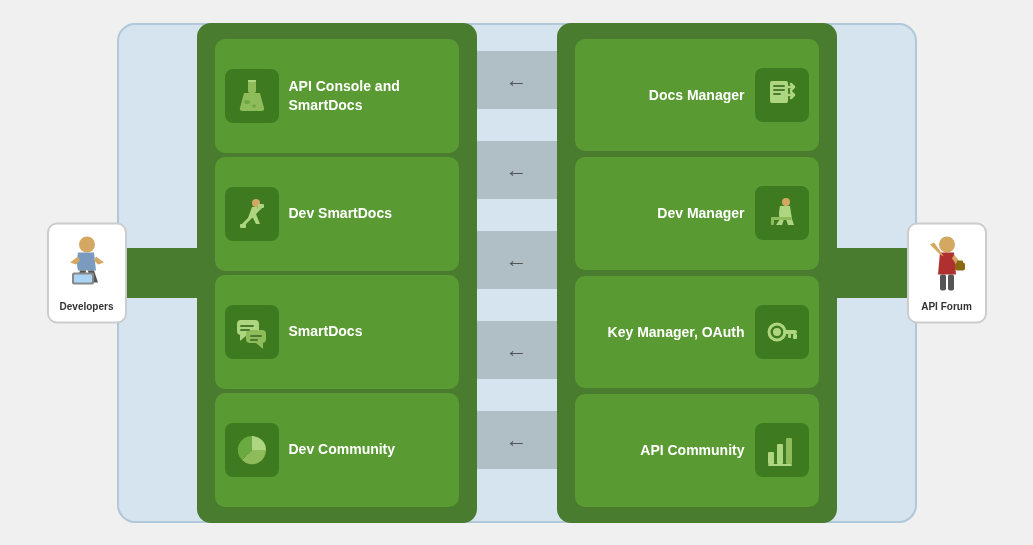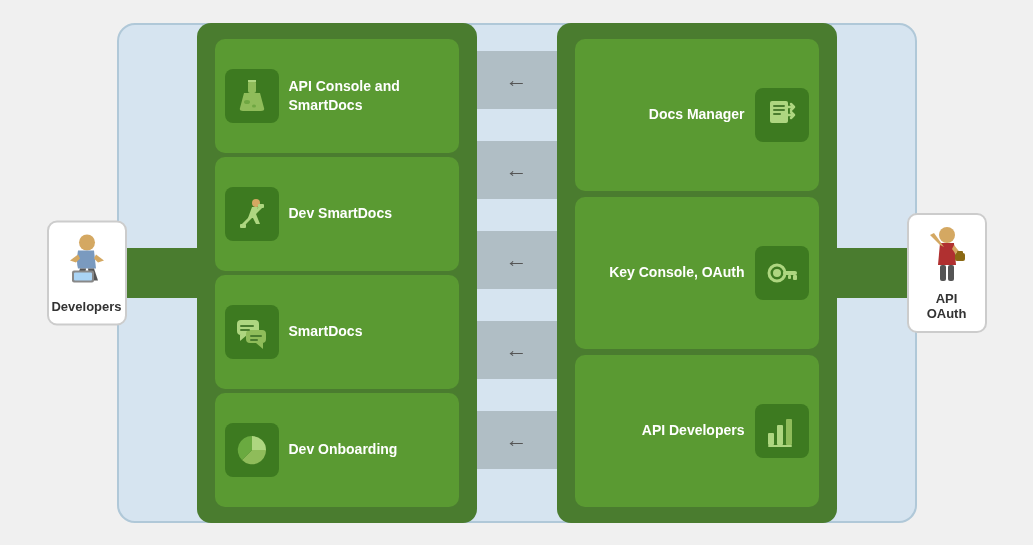--- a/index.html
+++ b/index.html
@@ -178,21 +178,21 @@
       flex-direction: column;
       align-items: center;
       background: white;
       border-radius: 10px;
       border: 2px solid #ccc;
       padding: 10px 12px;
       width: 80px;
     }
 
     .person-label {
-      font-size: 13px;
+      font-size: 10px;
       font-weight: bold;
       color: #333;
       margin-top: 6px;
       text-align: center;
     }
 
     
     .h-connector-left {
       position: absolute;
       left: 90px;
@@ -301,21 +301,21 @@
 
     <div class="row-item">
       <div class="item-icon">
 
         <svg viewBox="0 0 36 36" fill="none">
           <path d="M18 18 L18 4 A14 14 0 0 1 32 18 Z" fill="#aed680"></path>
           <path d="M18 18 L32 18 A14 14 0 0 1 8 28 Z" fill="#8fbc5a"></path>
           <path d="M18 18 L8 28 A14 14 0 0 1 18 4 Z" fill="#6aaa40"></path>
         </svg>
       </div>
-      <span class="item-label">Dev Onboarding</span>
+      <span class="item-label">Dev Community</span>
     </div>
 
   </div>
 
   <div class="rows-right">
 
     <div class="row-item row-item-right">
       <div class="item-icon">
 
         <svg viewBox="0 0 36 36" fill="none">
@@ -323,47 +323,61 @@
           <rect x="9" y="8" width="12" height="2" rx="1" fill="#4a7c2f"></rect>
           <rect x="9" y="12" width="12" height="2" rx="1" fill="#4a7c2f"></rect>
           <rect x="9" y="16" width="8" height="2" rx="1" fill="#4a7c2f"></rect>
           <path d="M22 10 L30 10 M30 10 L27 7 M30 10 L27 13" stroke="#aed680" stroke-width="2.5" stroke-linecap="round"></path>
           <path d="M22 18 L30 18 M30 18 L27 15 M30 18 L27 21" stroke="#aed680" stroke-width="2.5" stroke-linecap="round"></path>
         </svg>
       </div>
       <span class="item-label">Docs Manager</span>
     </div>
 
+    <div class="row-item row-item-right">
+      <div class="item-icon">
+
+        <svg viewBox="0 0 36 36" fill="none">
+          <circle cx="22" cy="7" r="4" fill="#d4a862"></circle>
+          <path d="M16 11 Q14 20 16 24 L28 24 L26 11 Z" fill="#aed680"></path>
+          <path d="M16 24 L12 30 L18 30 L20 24" fill="#aed680"></path>
+          <path d="M28 24 L30 30 L24 30 L22 24" fill="#aed680"></path>
+          <rect x="8" y="22" width="20" height="3" rx="1.5" fill="#8fbc5a"></rect>
+          <rect x="7" y="22" width="3" height="8" rx="1" fill="#8fbc5a"></rect>
+        </svg>
+      </div>
+      <span class="item-label">Dev Manager</span>
+    </div>
 
     <div class="row-item row-item-right">
       <div class="item-icon">
 
         <svg viewBox="0 0 36 36" fill="none">
           <circle cx="13" cy="18" r="8" stroke="#aed680" stroke-width="3" fill="none"></circle>
           <circle cx="13" cy="18" r="4" fill="#aed680"></circle>
           <rect x="19" y="16" width="14" height="4" rx="2" fill="#aed680"></rect>
           <rect x="29" y="20" width="4" height="5" rx="1" fill="#aed680"></rect>
           <rect x="24" y="20" width="3" height="4" rx="1" fill="#aed680"></rect>
         </svg>
       </div>
-      <span class="item-label">Key Console, OAuth</span>
+      <span class="item-label">Key Manager, OAuth</span>
     </div>
 
 
     <div class="row-item row-item-right">
       <div class="item-icon">
 
         <svg viewBox="0 0 36 36" fill="none">
           <rect x="4" y="20" width="6" height="12" rx="1" fill="#aed680"></rect>
           <rect x="13" y="12" width="6" height="20" rx="1" fill="#aed680"></rect>
           <rect x="22" y="6" width="6" height="26" rx="1" fill="#8fbc5a"></rect>
           <rect x="4" y="32" width="24" height="2" rx="1" fill="#aed680"></rect>
         </svg>
       </div>
-      <span class="item-label">API Developers</span>
+      <span class="item-label">API Community</span>
     </div>
 
   </div>
 
   <div class="person-left">
     <svg width="50" height="60" viewBox="0 0 50 60">
 
       <circle cx="25" cy="10" r="8" fill="#d4a862"></circle>
 
       <path d="M16 18 Q14 30 16 36 L34 36 L32 18 Z" fill="#7a9abf"></path>
@@ -391,16 +405,16 @@
       <path d="M18 20 L8 10 L12 8 L22 22" fill="#d4a862"></path>
 
       <path d="M32 20 L40 30 L36 32 L30 24" fill="#d4a862"></path>
 
       <rect x="18" y="40" width="6" height="16" rx="2" fill="#555"></rect>
       <rect x="26" y="40" width="6" height="16" rx="2" fill="#555"></rect>
 
       <rect x="33" y="28" width="10" height="8" rx="2" fill="#8b6914"></rect>
       <rect x="35" y="26" width="6" height="4" rx="1" fill="#8b6914"></rect>
     </svg>
-    <span class="person-label">API OAuth</span>
+    <span class="person-label">API Forum</span>
   </div>
 
 </div>
 
 </body></html>

